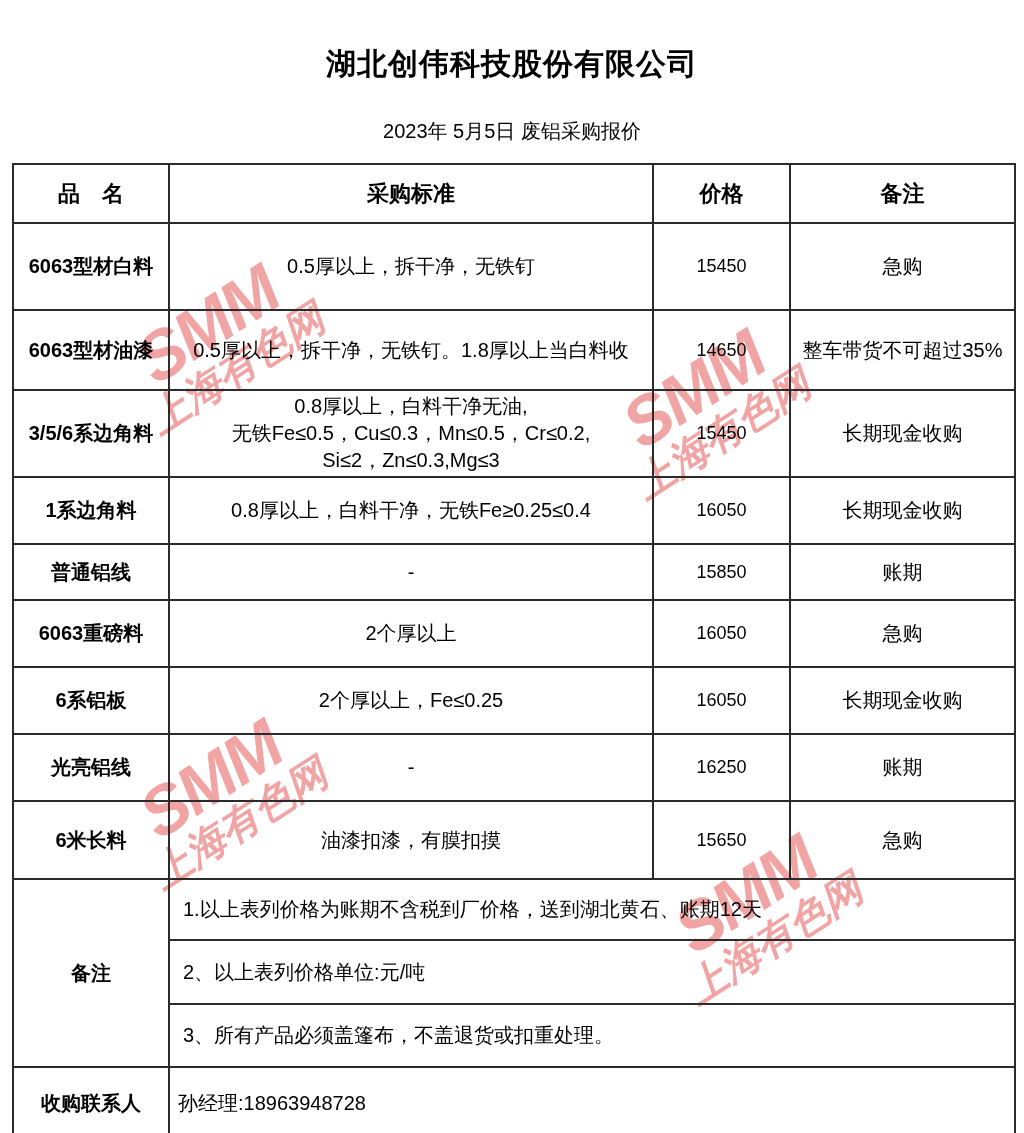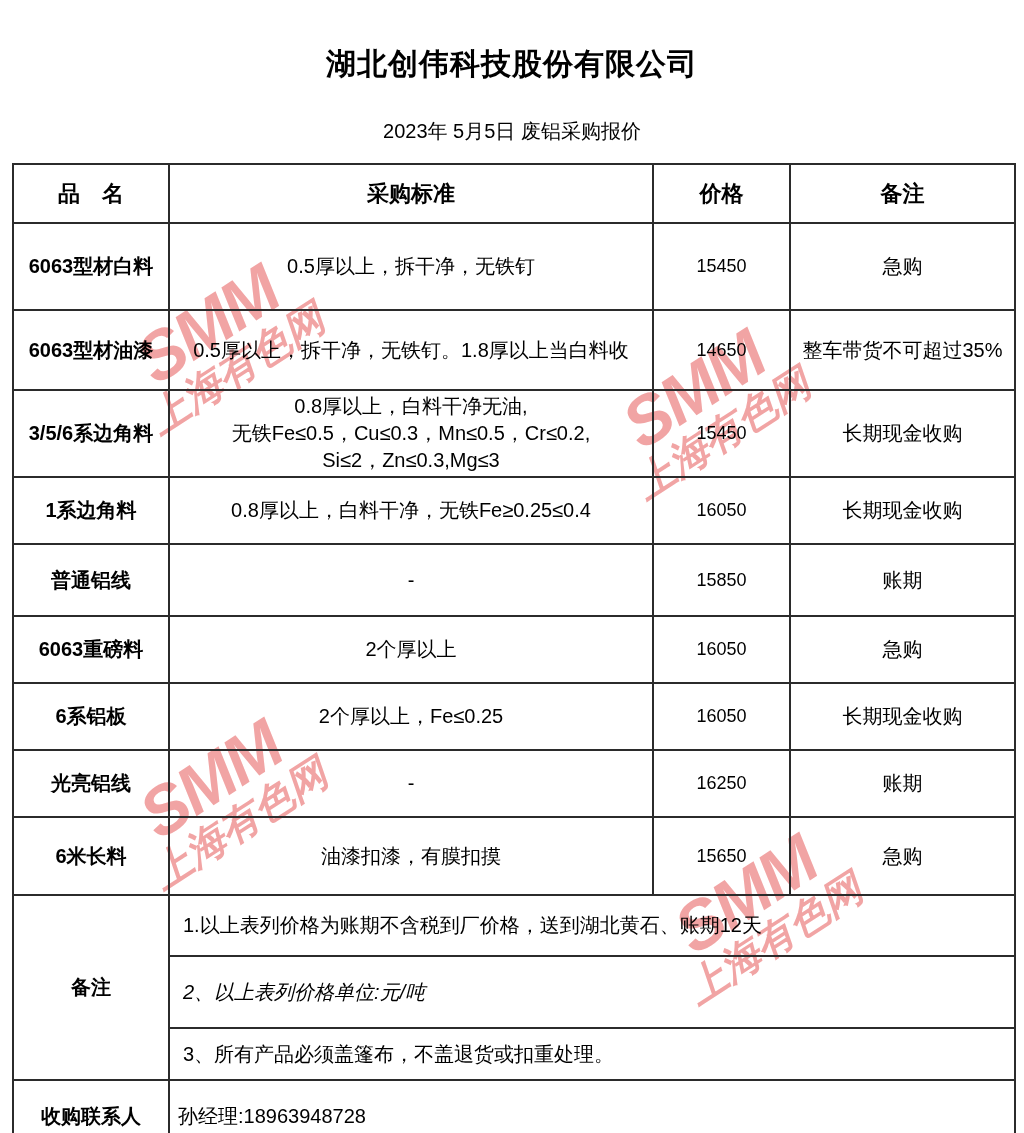--- a/index.html
+++ b/index.html
@@ -40,23 +40,23 @@
     border:2px solid #2b2b2b;padding:2px 4px;vertical-align:middle;
     text-align:center;font-size:20px;overflow:hidden;
   }
   .price-table th{font-weight:700;font-size:22px;}
   td.c-name{font-weight:700;font-size:20px;}
   td.c-standard{white-space:pre-line;line-height:1.35;margin-top:26px;}
   td.c-price{font-size:18px;}
   td.c-note{font-size:20px;}
   tr.h-header{height:59px;}
   tr.h-r1{height:87px;} tr.h-r2{height:80px;} tr.h-r3{height:85px;}
-  tr.h-r4{height:67px;} tr.h-r5{height:72px;border-radius:11px;} tr.h-r6{height:67px;}
+  tr.h-r4{height:67px;} tr.h-r5{height:56px;border-radius:11px;} tr.h-r6{height:67px;}
   tr.h-r7{height:67px;} tr.h-r8{height:67px;} tr.h-r9{height:78px;}
-  tr.h-n1{height:61px;} tr.h-n2{height:72px;font-style:italic;} tr.h-n3{height:52px;}
+  tr.h-n1{height:61px;} tr.h-n2{height:64px;} tr.h-n3{height:63px;}
   tr.h-contact{height:72px;}
   td.c-remark-text{text-align:left;padding-left:13px;}
   td.c-contact-text{text-align:left;padding-left:8px;}
 </style>
 </head>
 <body>
 
 <div class="wm" style="left: 114px; top: 288px; color: rgb(238, 139, 139);">
   <div class="wm-smm">SMM</div>
   <div class="wm-cn">上海有色网</div>

